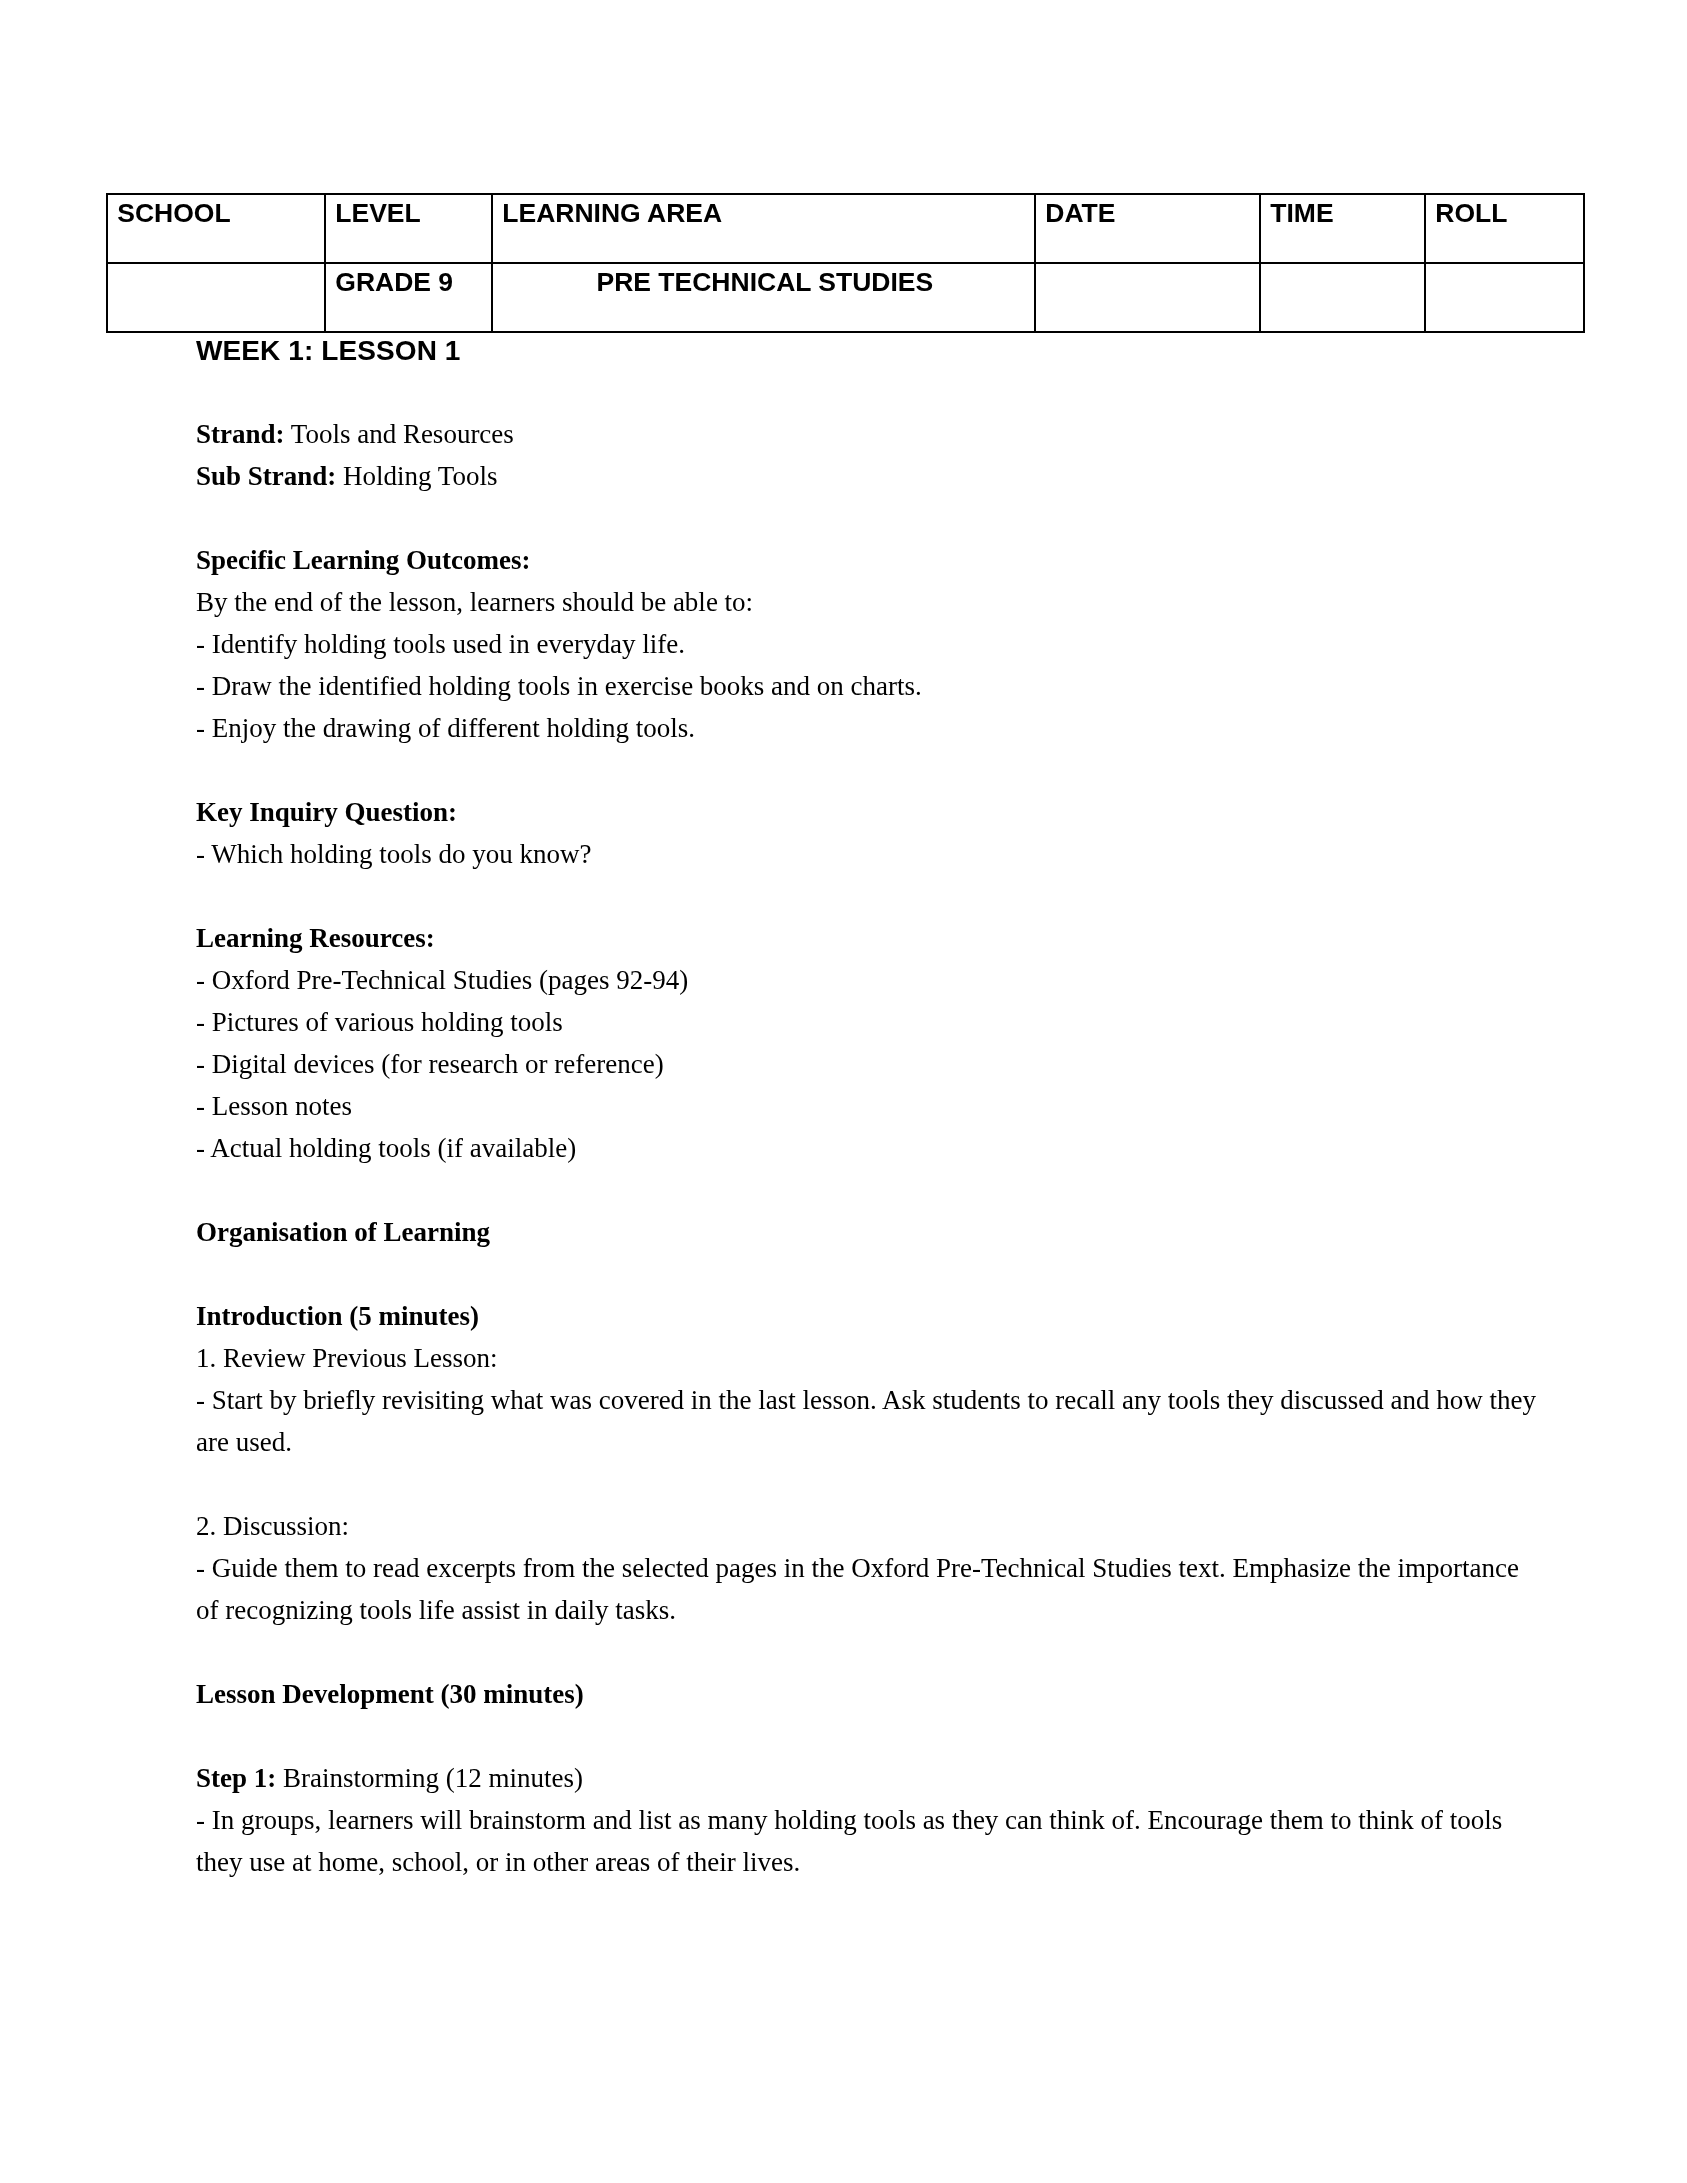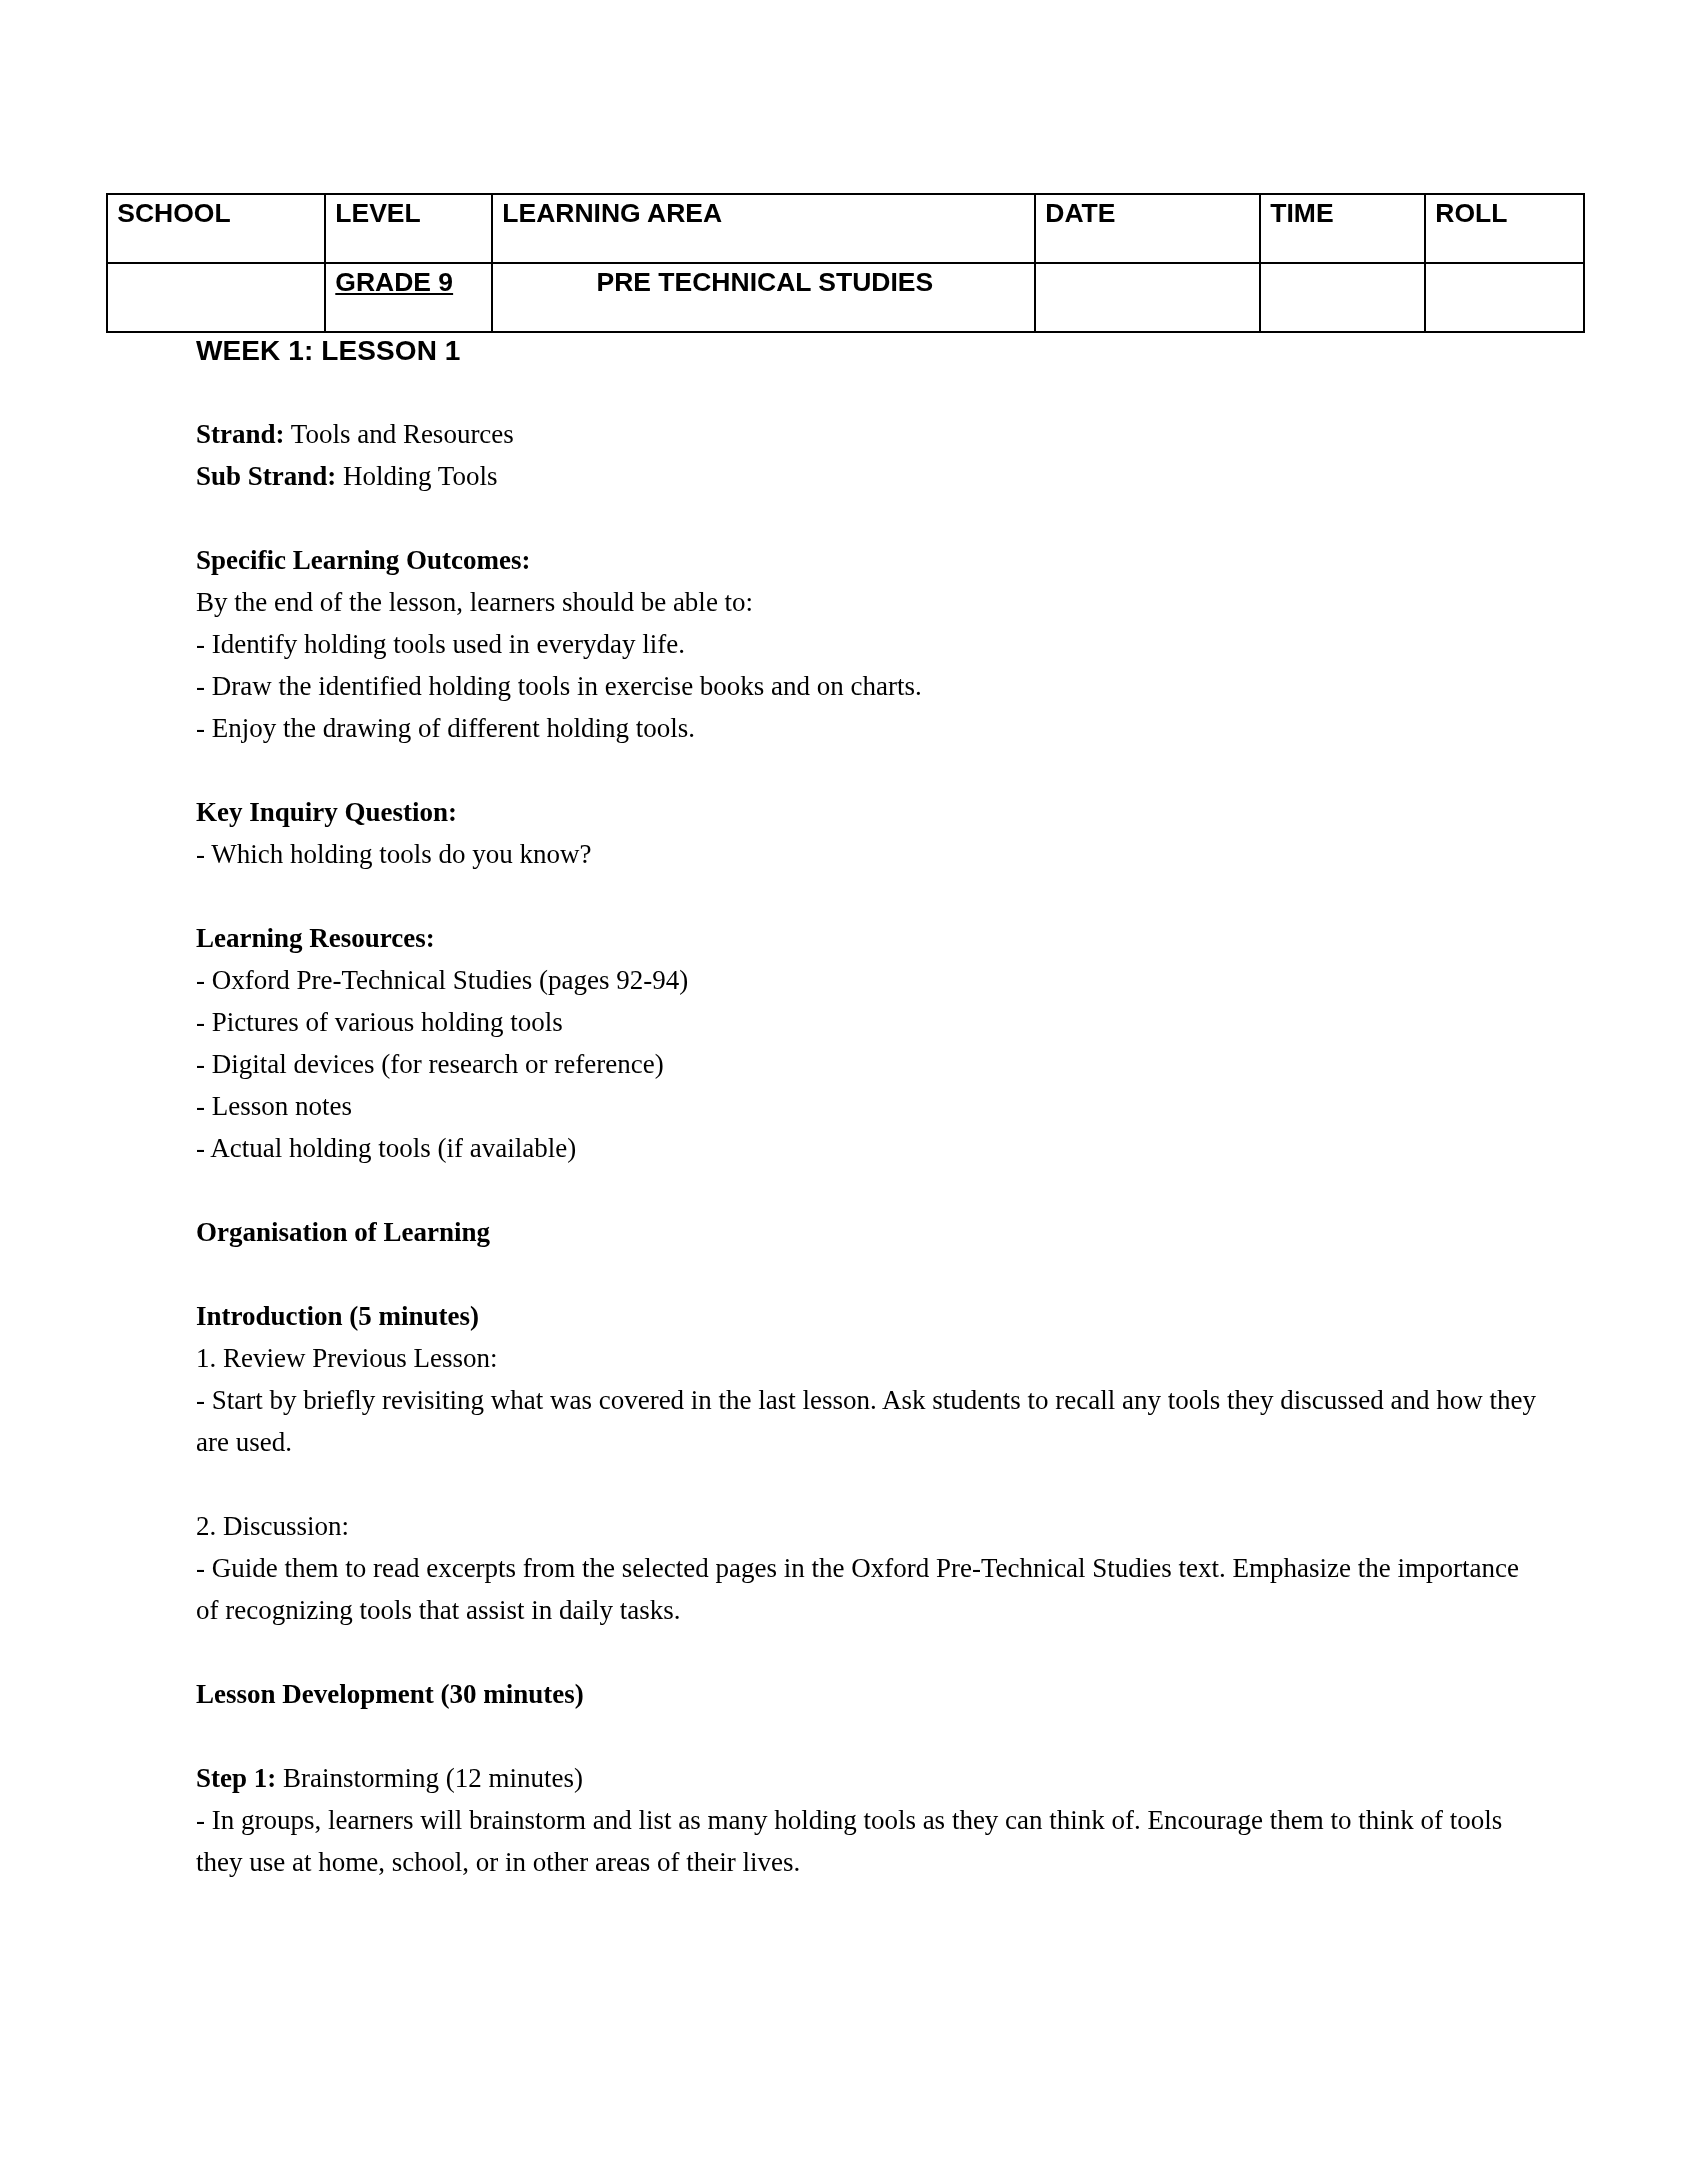--- a/index.html
+++ b/index.html
@@ -52,21 +52,21 @@
   .col-level    { width: 167px; }
   .col-area     { width: 543px; }
   .col-date     { width: 225px; }
   .col-time     { width: 165px; }
   .col-roll     { width: 159px; }
 
   td.school-cell { vertical-align: bottom; padding-bottom: 6.6px; }
   td.area-center { text-align: center; }
   td.area-center .inner { display: inline-block; }
 
-  .row-two td { height: 77px; text-decoration: underline; }
+  .row-two td { height: 77px; }
 
   
   .body {
     margin-top: 3px;
     padding-left: 90px; 
     padding-right: 40px;
   }
 
   .week-title {
     font-family: "Liberation Sans", "DejaVu Sans", sans-serif;
@@ -162,21 +162,21 @@
 
       <div class="spacer"></div>
 
       <h3 class="sec">Introduction (5 minutes)</h3>
       <p class="line">1. Review Previous Lesson:</p>
       <p class="para">- Start by briefly revisiting what was covered in the last lesson. Ask students to recall any tools they discussed and how they are used.</p>
 
       <div class="spacer"></div>
 
       <p class="line">2. Discussion:</p>
-      <p class="para">- Guide them to read excerpts from the selected pages in the Oxford Pre-Technical Studies text. Emphasize the importance of recognizing tools that assist in daily tasks.</p>
+      <p class="para">- Guide them to read excerpts from the selected pages in the Oxford Pre-Technical Studies text. Emphasize the importance of recognizing tools life assist in daily tasks.</p>
 
       <div class="spacer"></div>
 
       <h3 class="sec">Lesson Development (30 minutes)</h3>
 
       <div class="spacer"></div>
 
       <p class="line"><span class="b">Step 1:</span><span> Brainstorming (12 minutes)</span></p>
       <p class="para">- In groups, learners will brainstorm and list as many holding tools as they can think of. Encourage them to think of tools they use at home, school, or in other areas of their lives.</p>
 

